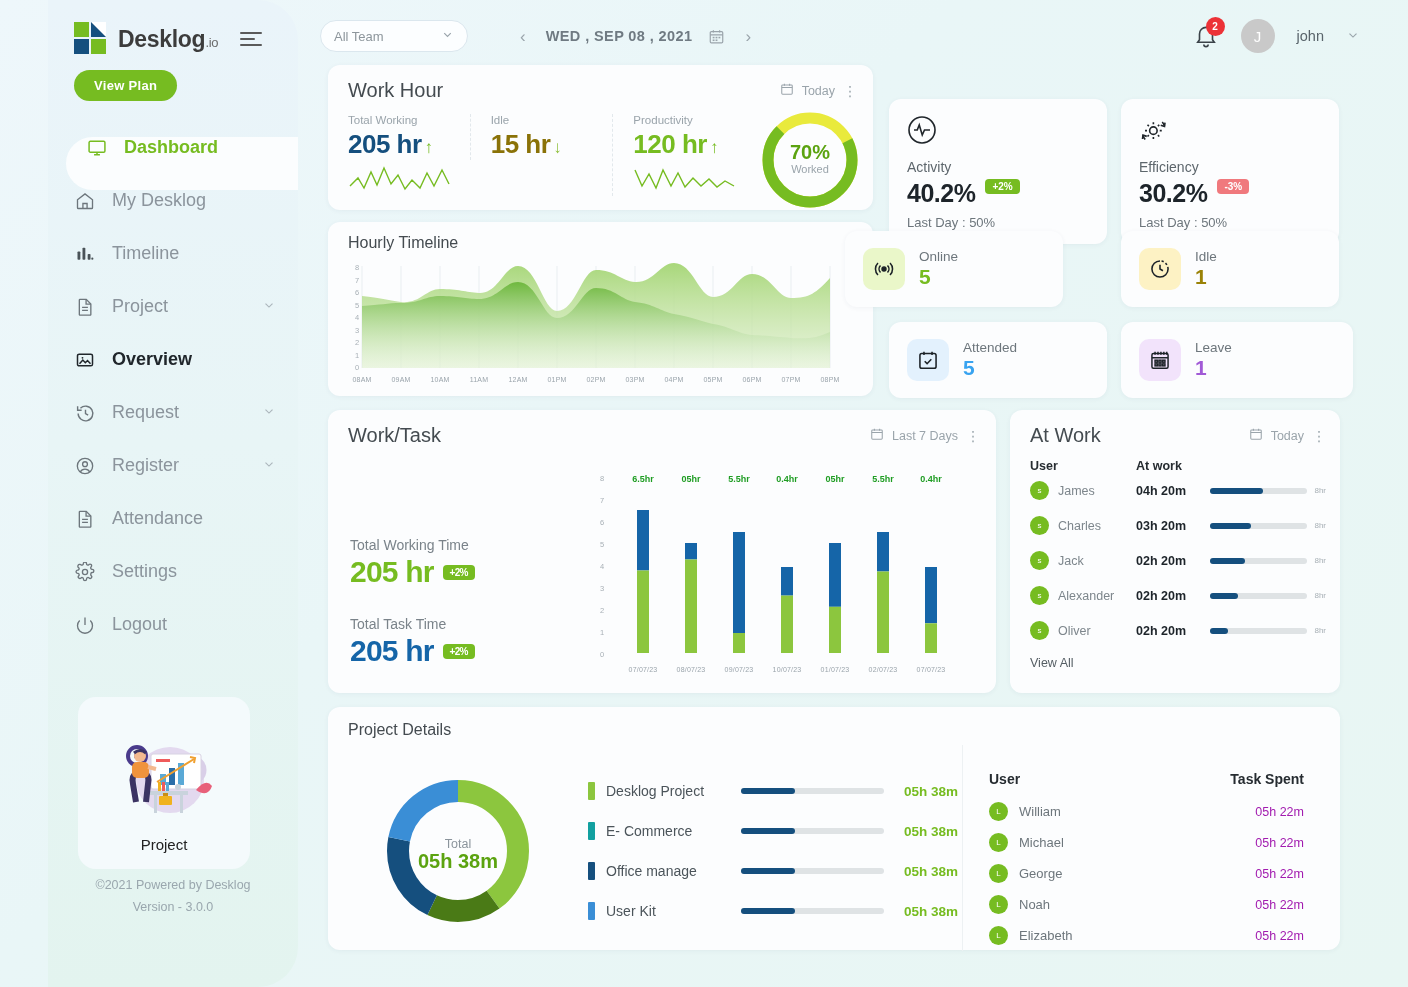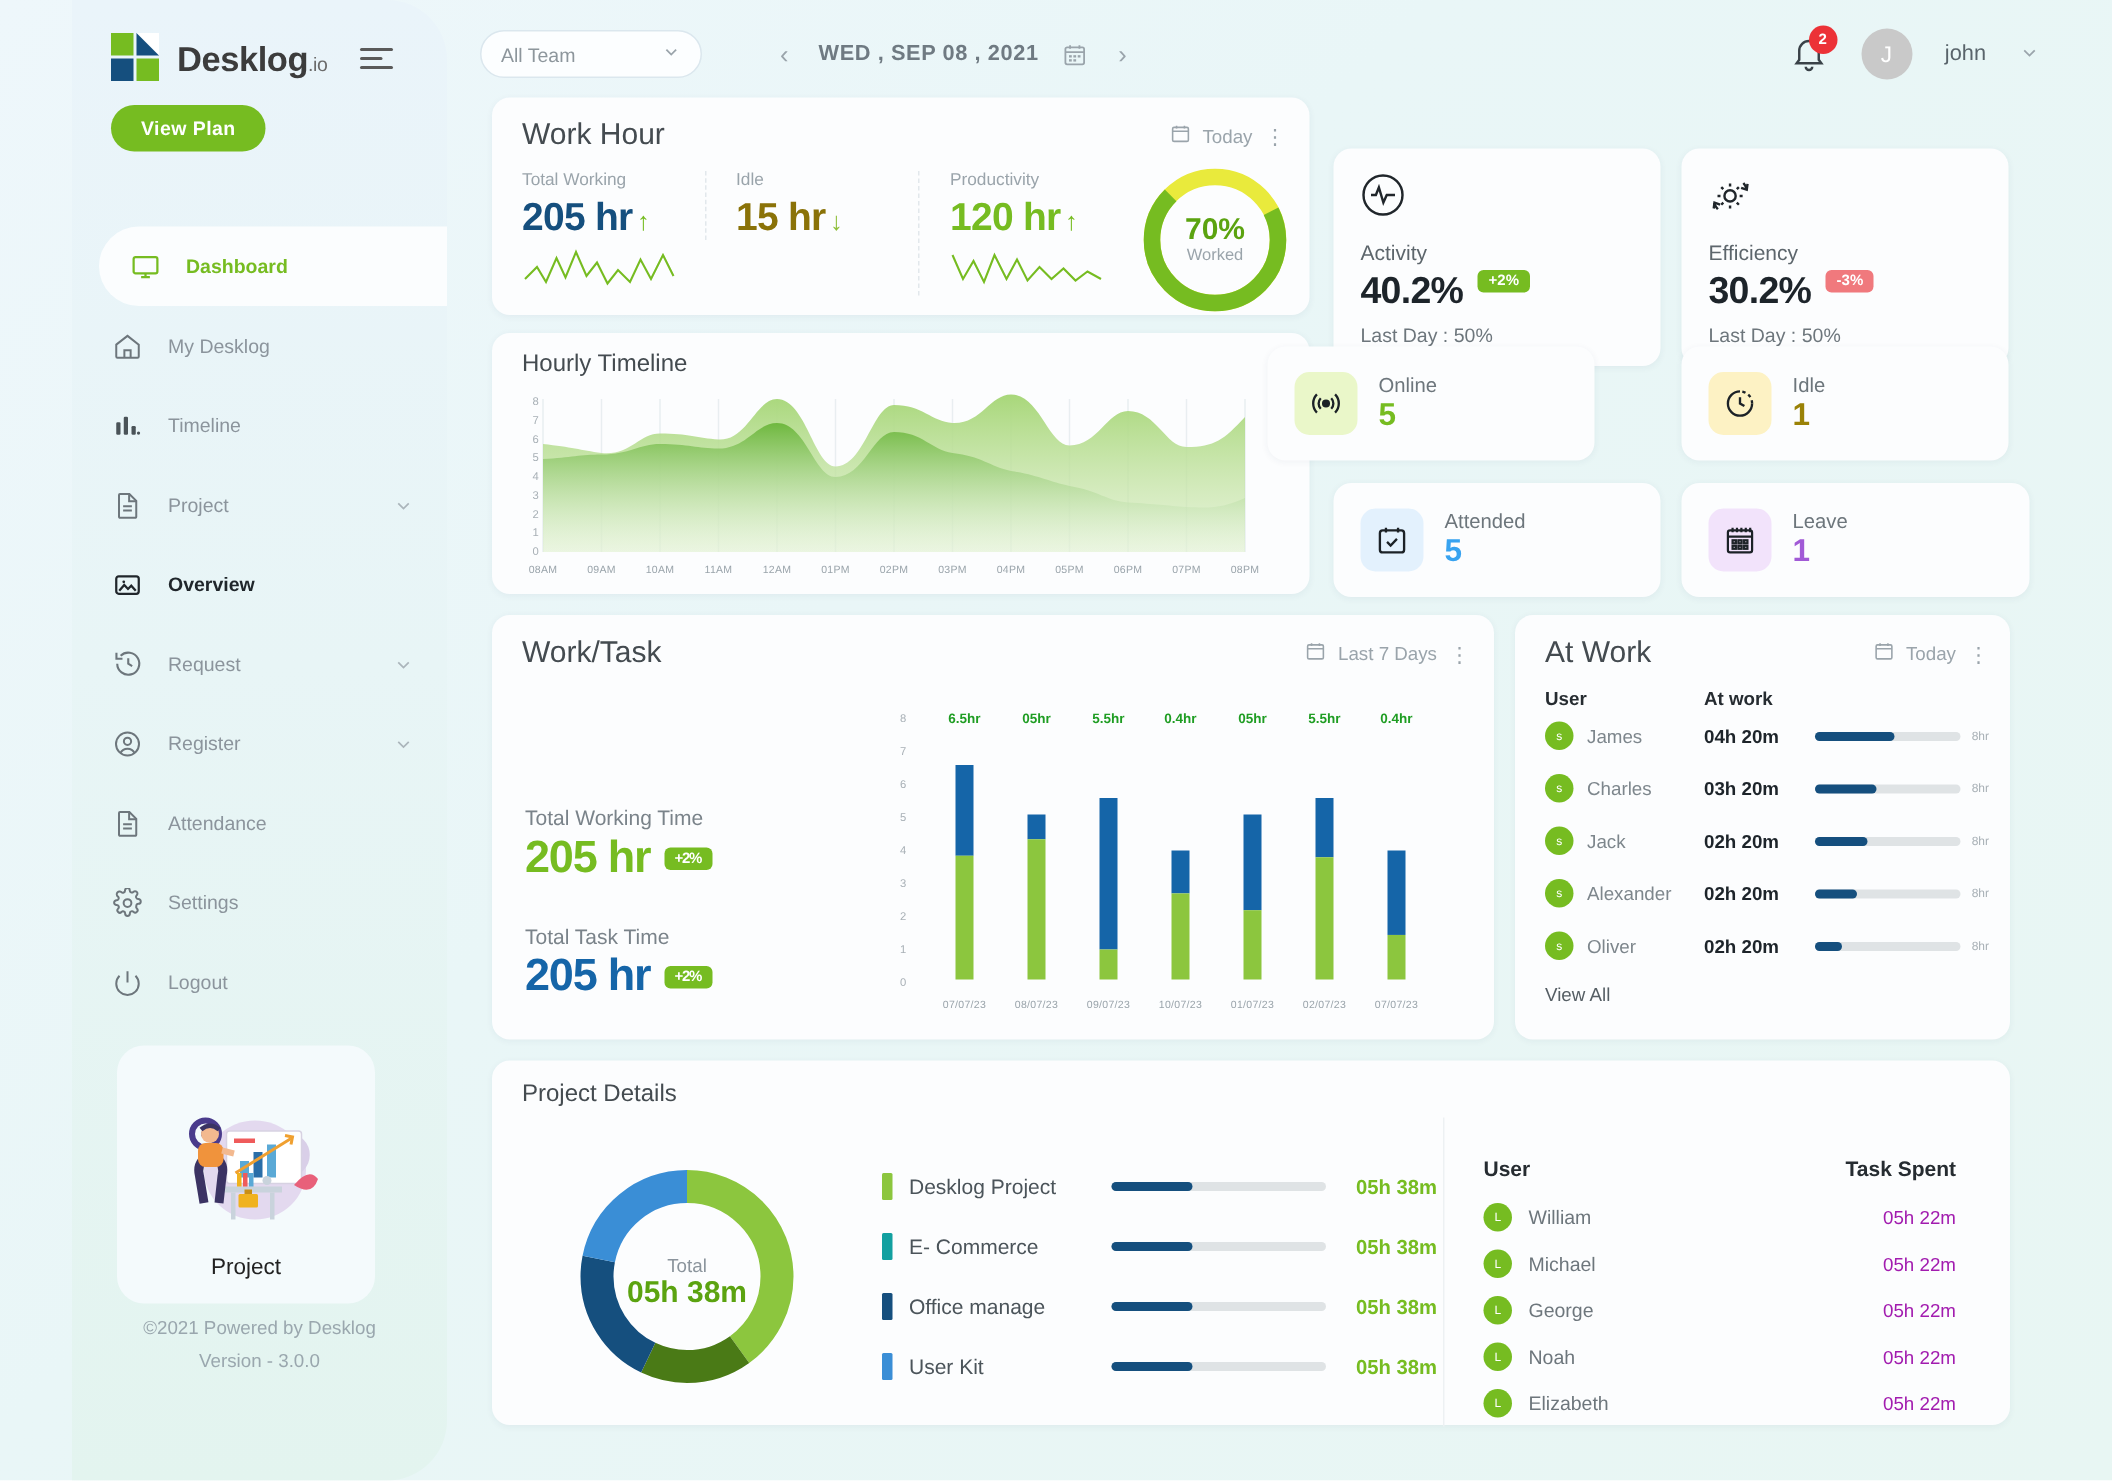--- a/index.html
+++ b/index.html
@@ -31,32 +31,32 @@
   .lm.br { left:17px; top:17px; background:#76bc21; }
   .logo-text { font-size: 23px; font-weight: 600; color: #3c3c3c; letter-spacing: -.3px; }
   .logo-text .io { font-size: 13px; color: #6b6b6b; font-weight: 500; }
   .hamburger { margin-left: 12px; display: flex; flex-direction: column; gap: 4px; cursor: pointer; }
   .hamburger i { display:block; height: 2px; background:#5a5a5a; border-radius:2px; }
   .hamburger i:nth-child(1){ width: 22px; }
   .hamburger i:nth-child(2){ width: 15px; }
   .hamburger i:nth-child(3){ width: 22px; }
 
   .view-plan {
-    margin: 14px 0 14px 26px; display: inline-block;
+    margin: 14px 0 0 26px; display: inline-block;
     background: #76bc21; color: #fff; border: none;
     font-family: "Liberation Sans", sans-serif;
     font-size: 13px; font-weight: 600; letter-spacing: .3px;
     padding: 8px 20px; border-radius: 20px; cursor: pointer;
   }
 
   .nav { margin-top: 36px; }
   .nav-item {
-    display: flex; align-items: center; gap: 16px;
+    display: flex; gap: 16px;
     height: 53px; padding-left: 26px; margin-right: 0;
-    color: #8b949c; font-size: 13px; cursor: pointer; position: relative;
+    color: #8b949c; font-size: 18px; cursor: pointer; position: relative;
   }
   .nav-item.active {
     background: #fbfdfe; color: #76bc21; font-weight: 600;
     border-top-left-radius: 28px; border-bottom-left-radius: 28px;
     margin-left: 18px; padding-left: 20px; width: 232px;
   }
   .nav-item.current { color: #20262b; font-weight: 700; }
   .nav-ico { width: 22px; height: 22px; flex: 0 0 22px; display:flex; align-items:center; justify-content:center; }
   .nav-ico svg { display:block; }
   .nav-label { flex: 1; }

